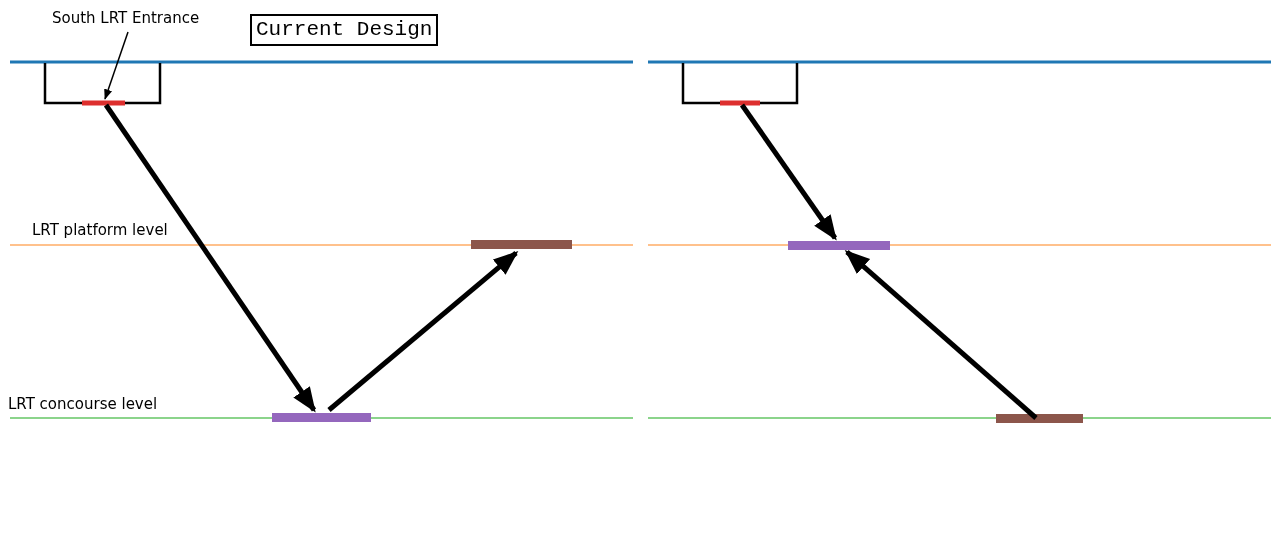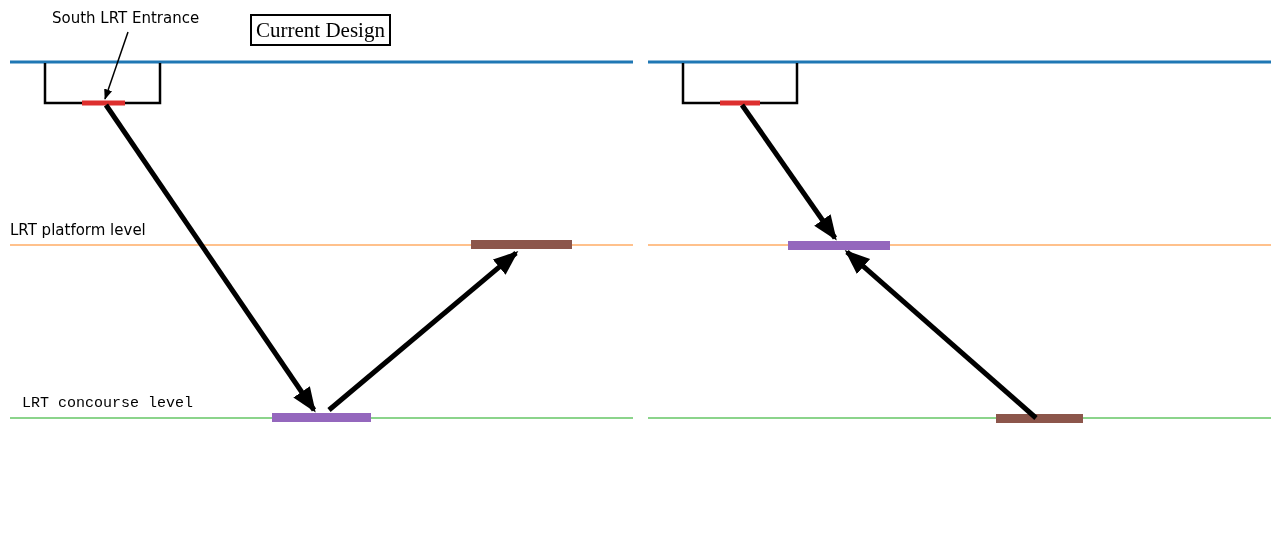--- a/index.html
+++ b/index.html
@@ -40,21 +40,21 @@
     color: var(--line_black, #000);
     font-family: "DejaVu Sans", sans-serif;
     font-size: 15px;
     line-height: 1.1;
     white-space: nowrap;
   }
   .title-box {
     position: absolute;
     border: 2px solid var(--line_black, #000);
     background: var(--background, #fff);
-    font-family: Liberation Serif, serif;
+    font-family: Liberation Mono, monospace;
     font-size: 21px;
     line-height: 1.25;
     padding: 1px 4px;
     white-space: nowrap;
     color: var(--line_black, #000);
   }
 </style>
 </head>
 <body>
 
@@ -98,17 +98,17 @@
     <line class="flow-arrow" x1="1036" y1="418" x2="847" y2="252"></line>
 
     <line class="annot-arrow" x1="128" y1="32" x2="105" y2="99"></line>
   </svg>
 
   <div class="plain-label" style="left:52px; top:10px;">South LRT Entrance</div>
 
   <div class="title-box" style="left:250px; top:14px;">Current Design</div>
 
 
-  <div class="plain-label" style="left:10px; top:222px;">LRT platform level</div>
+  <div class="plain-label" style="left:32px; top:222px;">LRT platform level</div>
 
-  <div class="plain-label" style="left:22px; top:396px;font-family:Liberation Mono, monospace;">LRT concourse level</div>
+  <div class="plain-label" style="left:8px; top:396px;">LRT concourse level</div>
 
 </div>
 
 </body></html>

